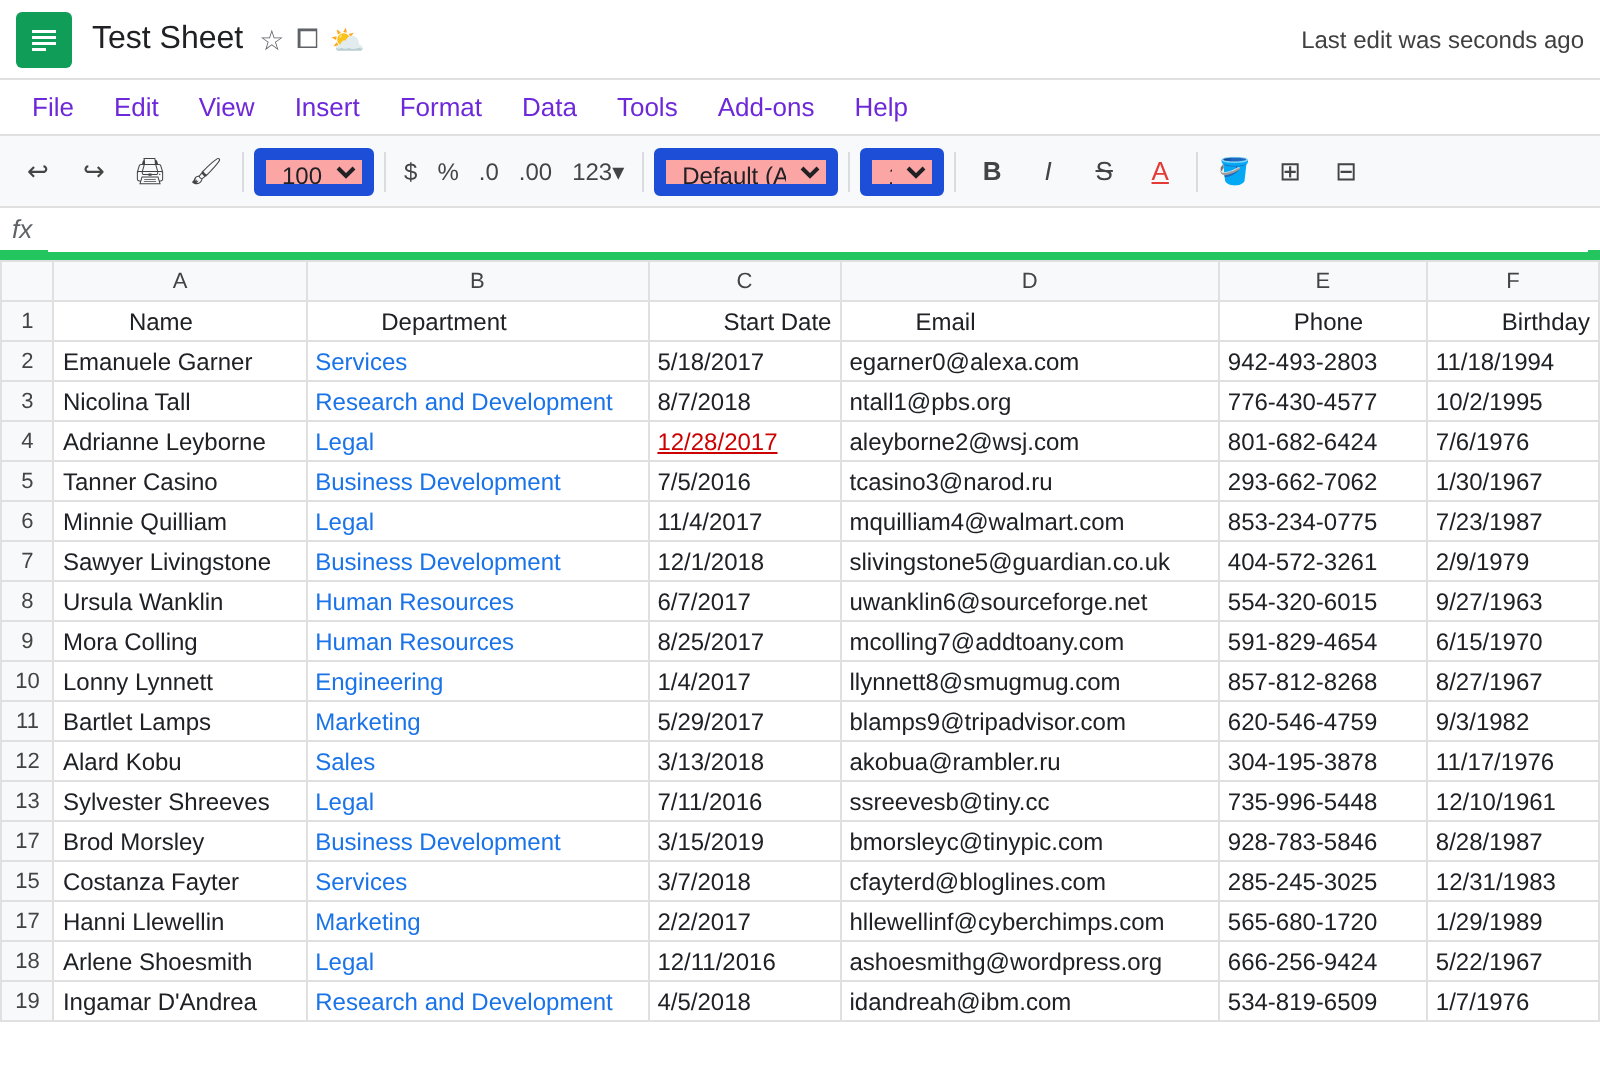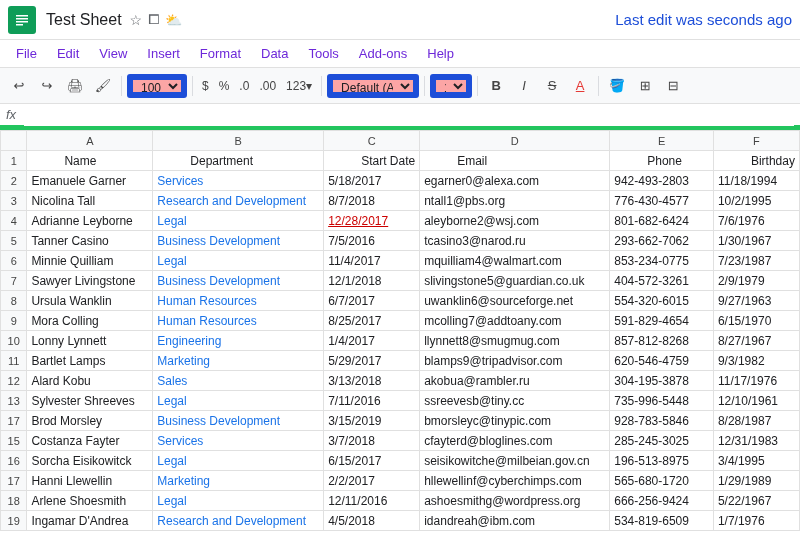--- a/index.html
+++ b/index.html
@@ -11,21 +11,21 @@
       background: #fff; border-bottom: 1px solid #e0e0e0;
     }
     #app-icon {
       width: 28px; height: 28px; background: #0f9d58; border-radius: 3px;
       display: flex; align-items: center; justify-content: center; margin-right: 10px; flex-shrink: 0;
     }
     #app-icon svg { width: 18px; height: 18px; }
     #title-text { font-size: 16px; color: #202124; font-weight: normal; margin-right: 8px; }
     #title-icons { display: flex; align-items: center; gap: 6px; color: #5f6368; }
     #title-icons span { font-size: 14px; cursor: pointer; }
-    #last-edit { margin-left: auto; color: #1d4ed8; font-size: 15px; }
+    #last-edit { margin-left: auto; color: #404040; font-size: 12px; }
 
     
     #menu-bar {
       display: flex; align-items: center; height: 28px; padding: 0 8px;
       background: #fff; border-bottom: 1px solid #e0e0e0; gap: 4px;
     }
     .menu-item {
       padding: 2px 8px; font-size: 13px; color: #6d28d9; cursor: pointer; border-radius: 3px;
     }
 
@@ -315,29 +315,20 @@
         <tr>
           <td class="row-num">15</td>
           <td class="cell">Costanza Fayter</td>
           <td class="cell" style="color: rgb(26, 115, 232);">Services</td>
           <td class="cell">3/7/2018</td>
           <td class="cell">cfayterd@bloglines.com</td>
           <td class="cell">285-245-3025</td>
           <td class="cell">12/31/1983</td>
         </tr>
         <tr>
-          <td class="row-num">16</td>
-          <td class="cell">Sorcha Eisikowitck</td>
-          <td class="cell" style="color: rgb(26, 115, 232);">Legal</td>
-          <td class="cell">6/15/2017</td>
-          <td class="cell">seisikowitche@milbeian.gov.cn</td>
-          <td class="cell">196-513-8975</td>
-          <td class="cell">3/4/1995</td>
-        </tr>
-        <tr>
           <td class="row-num">17</td>
           <td class="cell">Hanni Llewellin</td>
           <td class="cell" style="color: rgb(26, 115, 232);">Marketing</td>
           <td class="cell">2/2/2017</td>
           <td class="cell">hllewellinf@cyberchimps.com</td>
           <td class="cell">565-680-1720</td>
           <td class="cell">1/29/1989</td>
         </tr>
         <tr>
           <td class="row-num">18</td>

